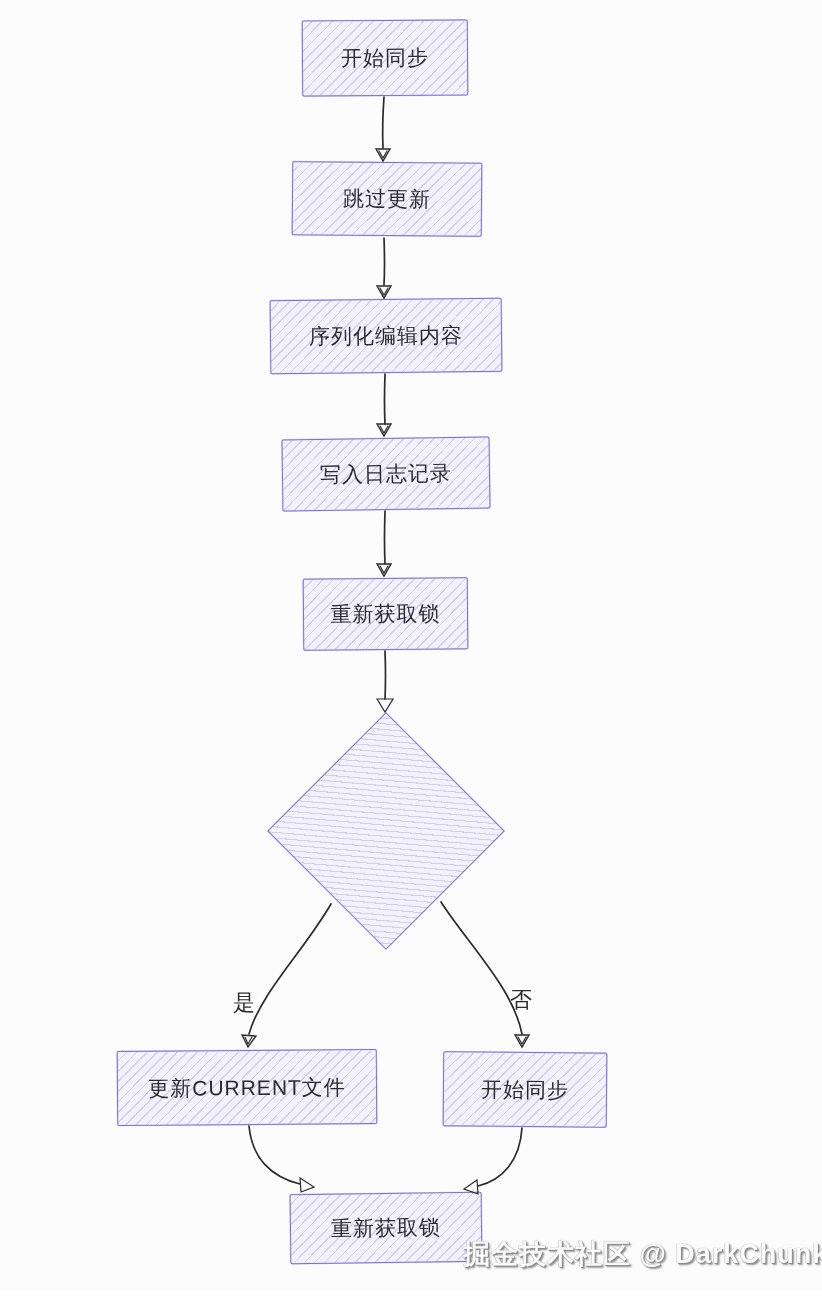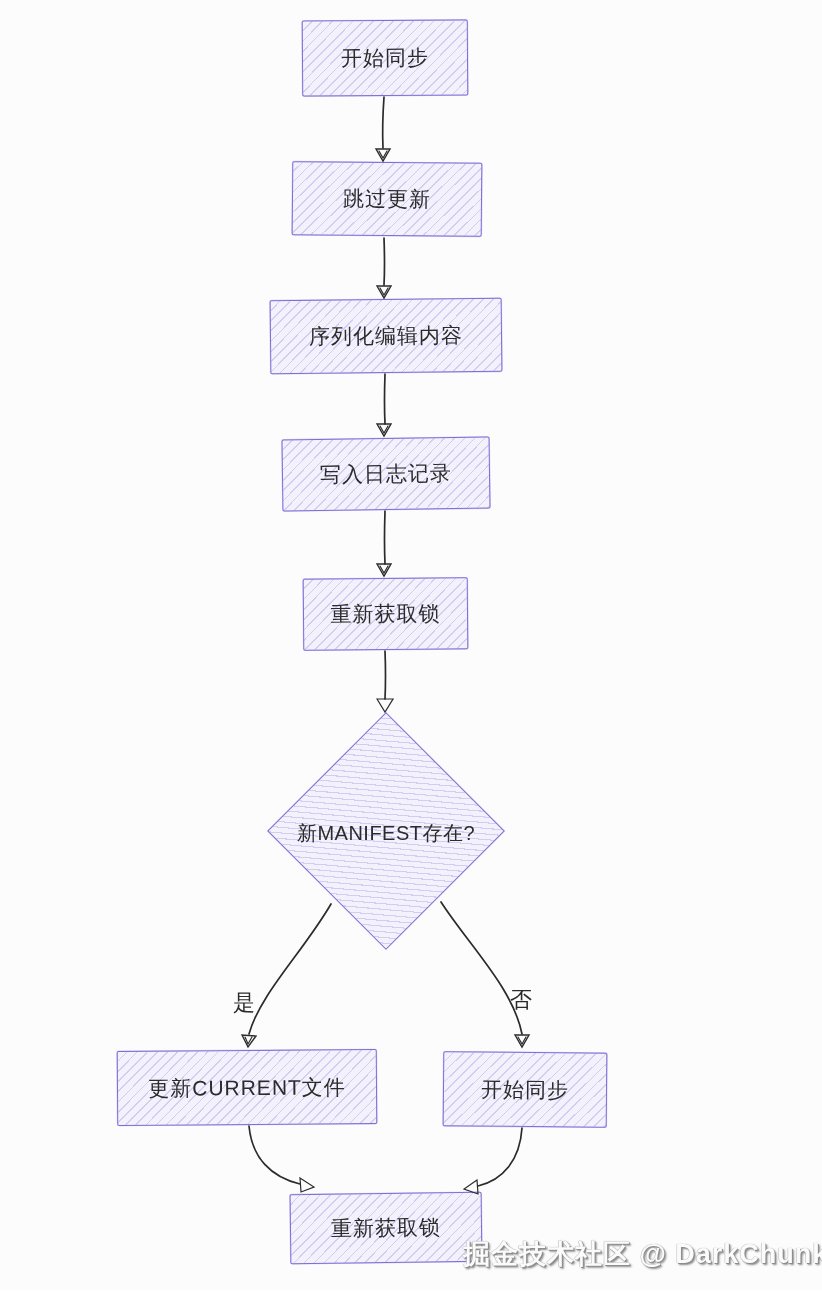--- a/index.html
+++ b/index.html
@@ -97,21 +97,20 @@
 
   <div class="node" style="left:282px;top:438px;width:208px;height:72px;transform:rotate(-0.8deg);">
     <span class="node-label">写入日志记录</span>
   </div>
 
   <div class="node" style="left:303px;top:578px;width:165px;height:72px;transform:rotate(-0.5deg);">
     <span class="node-label">重新获取锁</span>
   </div>
 
   <div class="diamond"></div>
-  <span class="diamond-label">新MANIFEST存在?</span>
 
   <div class="node" style="left:117px;top:1050px;width:260px;height:75px;transform:rotate(-0.4deg);">
     <span class="node-label">更新CURRENT文件</span>
   </div>
 
   <div class="node" style="left:443px;top:1052px;width:164px;height:75px;transform:rotate(0.5deg);">
     <span class="node-label">开始同步</span>
   </div>
 
   <div class="node" style="left:290px;top:1193px;width:192px;height:70px;transform:rotate(-0.7deg);">

